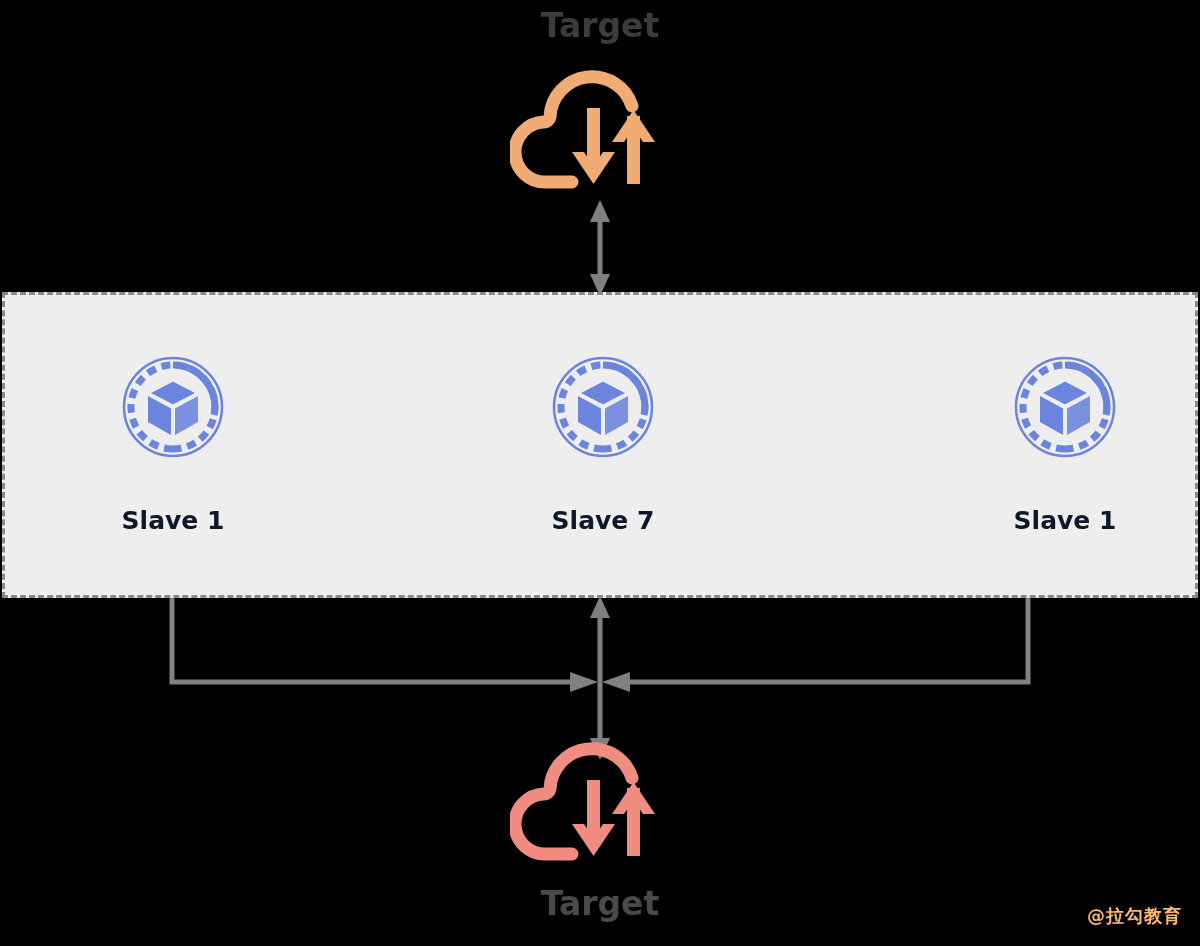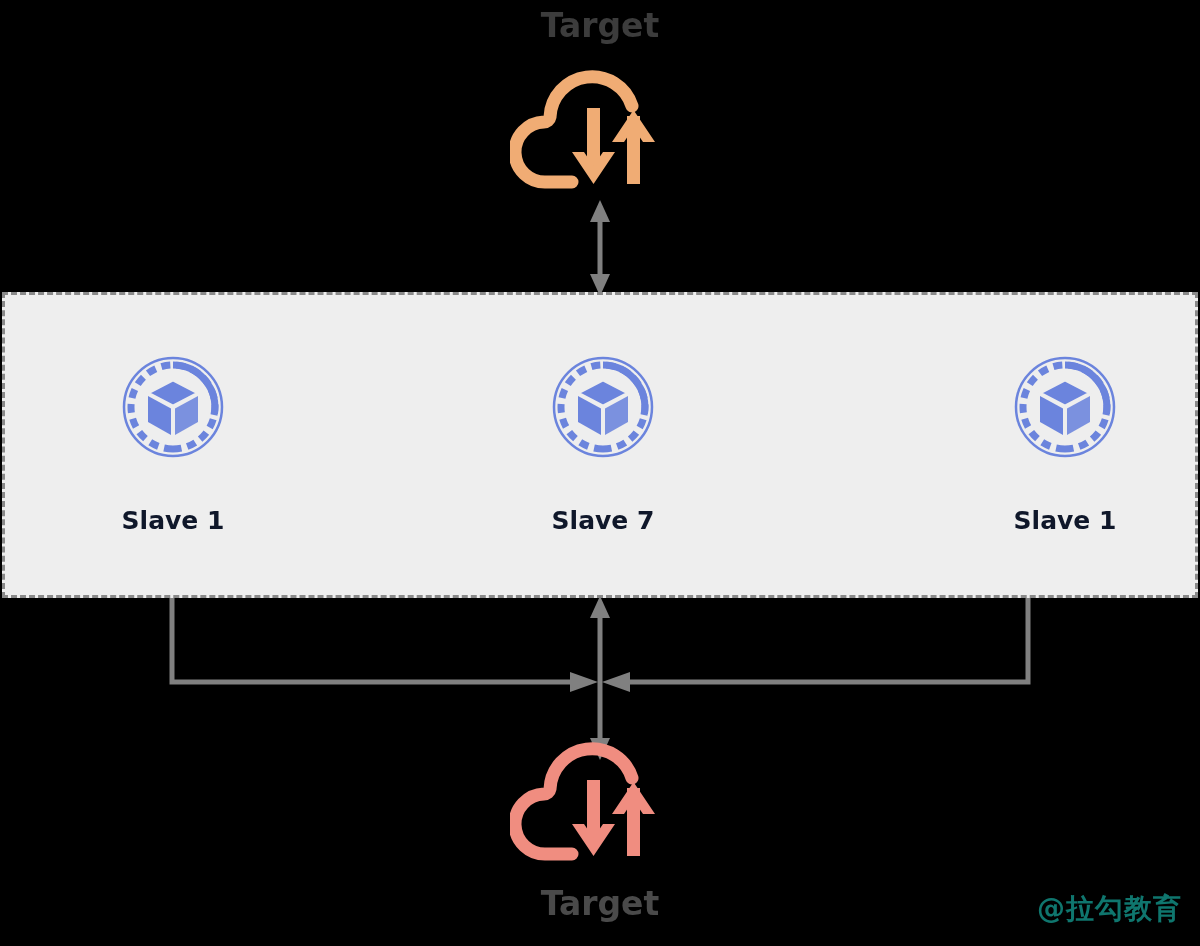--- a/index.html
+++ b/index.html
@@ -112,23 +112,23 @@
     top: 594px;
     width: 900px;
     height: 170px;
   }
 
   
   #watermark {
     position: absolute;
     right: 18px;
     bottom: 18px;
-    font-size: 28px;
-    font-weight: bold;
-    color: #0f766e;
+    font-size: 18px;
+    font-weight: bold;
+    color: #fdba74;
     letter-spacing: 1px;
     font-family: "DejaVu Sans", sans-serif;
   }
 </style>
 </head>
 <body>
 
 <div id="canvas">
 
   <div id="master-node">

